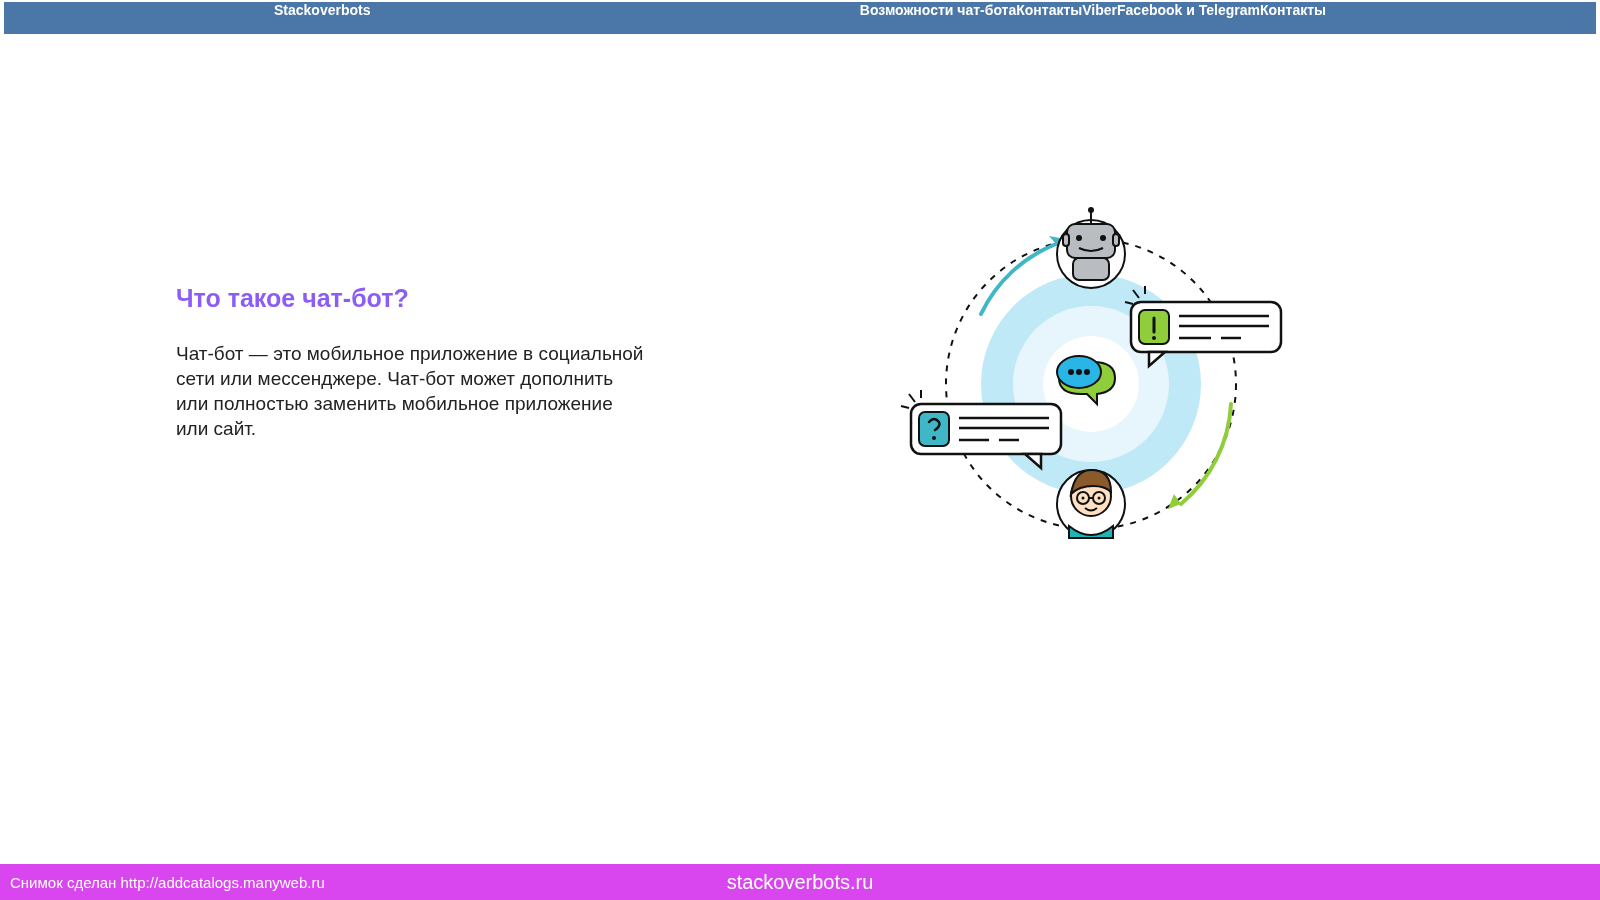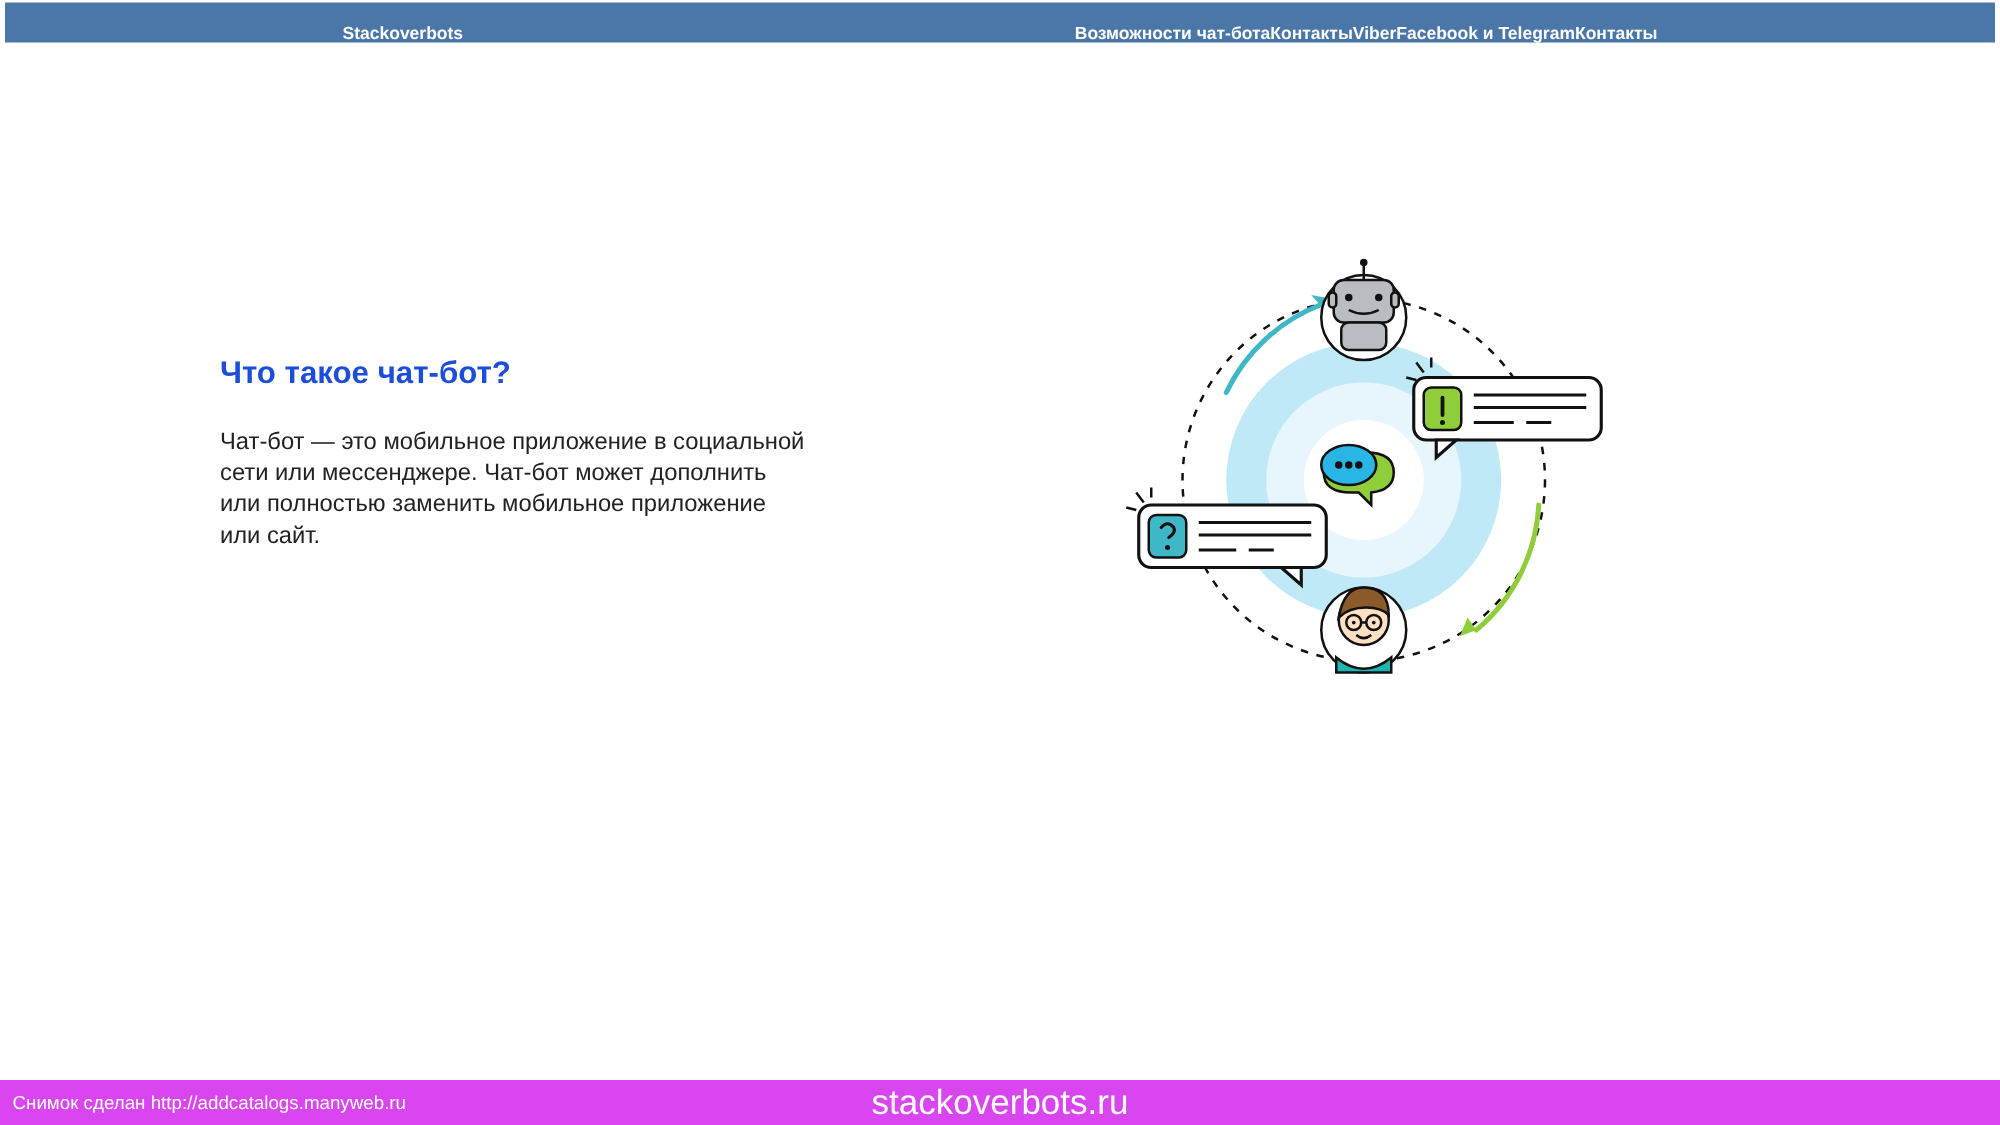--- a/index.html
+++ b/index.html
@@ -16,21 +16,21 @@
   top: 2px;
   left: 4px;
   right: 4px;
   bottom: 0;
   background: #fff;
 }
 .navbar {
   background: #4a76a8;
   height: 32px;
   display: flex;
-  align-items: flex-end;
+  align-items: flex-start;
   padding: 0 20px 0 270px;
   color: #fff;
   font-size: 14px;
   font-weight: 600;
 }
 .navbar .brand {
   margin-right: auto;
   margin-left: 0;
   font-weight: 700;
 }
@@ -41,21 +41,21 @@
 .navbar .links span { cursor: pointer; white-space: nowrap; }
 .content {
   display: flex;
   padding: 160px 100px 0 172px;
   gap: 40px;
   align-items: flex-start;
 }
 .text-col { flex: 0 0 470px; }
 .text-col h1 {
   font-size: 25px;
-  color: #1d4ed8;
+  color: #8b5cf6;
   font-weight: 700;
   margin-top: 90px;
   margin-bottom: 28px;
 }
 .text-col p {
   font-size: 19px;
   color: #222;
   line-height: 1.32;
 }
 .illus-col {
@@ -74,21 +74,21 @@
   color: #fff;
   display: flex;
   align-items: center;
   font-size: 15px;
 }
 .footer .left { padding-left: 10px; flex: 0 0 auto; }
 .footer .center {
   position: absolute;
   left: 50%;
   transform: translateX(-50%);
-  font-size: 28px;
+  font-size: 20px;
 }
 svg { display: block; }
 </style>
 </head>
 <body>
 
 <div class="frame">
   <div class="navbar">
     <span class="brand">Stackoverbots</span>
     <div class="links">

